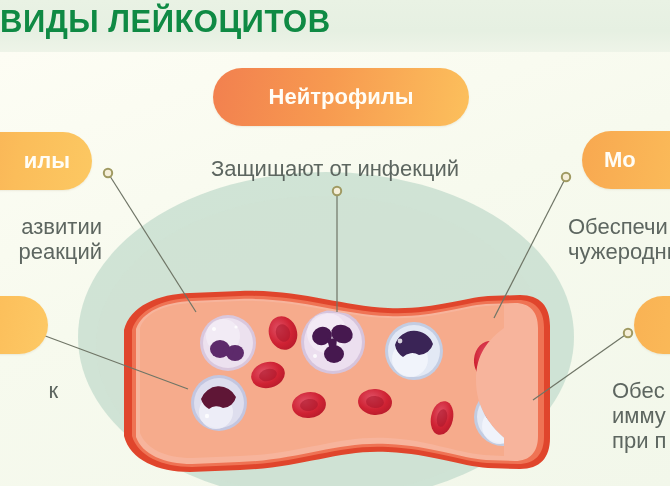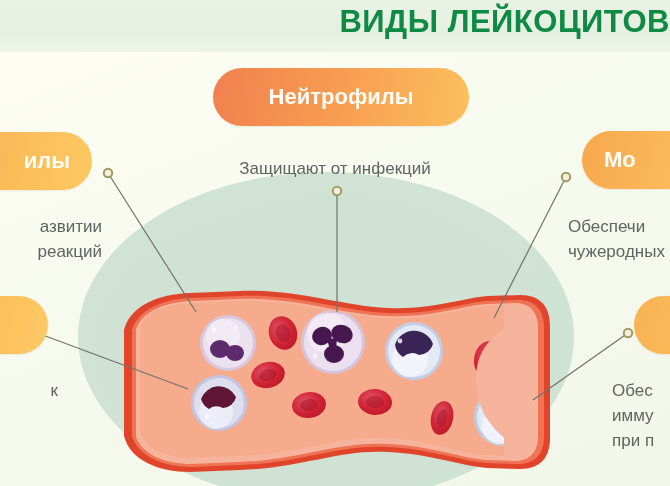--- a/index.html
+++ b/index.html
@@ -9,21 +9,21 @@
     background:#fbfcf4;
   }
   #stage{position:relative;width:670px;height:486px;overflow:hidden;background:#fbfbf2;}
 
   
   .header{
     position:absolute;left:0;top:0;width:670px;height:52px;
     background:linear-gradient(180deg,#e9f2e4 0%,#e6f0e2 60%,#eef4e8 100%);
   }
   .title{
-    position:absolute;left:0;top:4px;width:670px;text-align:right;
+    position:absolute;left:0;top:4px;width:670px;text-align:left;
     font-size:31px;font-weight:bold;letter-spacing:.5px;color:#0f8a44;
     white-space:nowrap;
   }
 
   
   .bodybg{
     position:absolute;left:0;top:52px;width:670px;height:434px;
     background:linear-gradient(160deg,#fdfdf4 0%,#f7faee 45%,#f2f7ea 100%);
   }
   .greencircle{
@@ -64,21 +64,21 @@
     justify-content:flex-end;padding-right:20px;box-sizing:border-box;
   }
   .pill-right-bot{
     left:634px;top:296px;width:166px;height:58px;
     background:linear-gradient(100deg,#f9b254 0%,#fcc35e 70%,#fdcb66 100%);
     justify-content:flex-start;padding-left:20px;box-sizing:border-box;
   }
 
   
   .caption{
-    position:absolute;color:#5d6660;font-size:17px;line-height:25px;
+    position:absolute;color:#5d6660;font-size:22px;line-height:25px;
     white-space:pre;
   }
   .cap-top{left:0;top:156px;width:670px;text-align:center;}
   .cap-left-top{left:-88px;top:214px;width:190px;text-align:right;}
   .cap-right-top{left:568px;top:214px;width:210px;text-align:left;}
   .cap-left-bot{left:-122px;top:378px;width:180px;text-align:right;}
   .cap-right-bot{left:612px;top:378px;width:190px;text-align:left;}
 
   
   .conn{position:absolute;left:0;top:0;width:670px;height:486px;pointer-events:none;}

